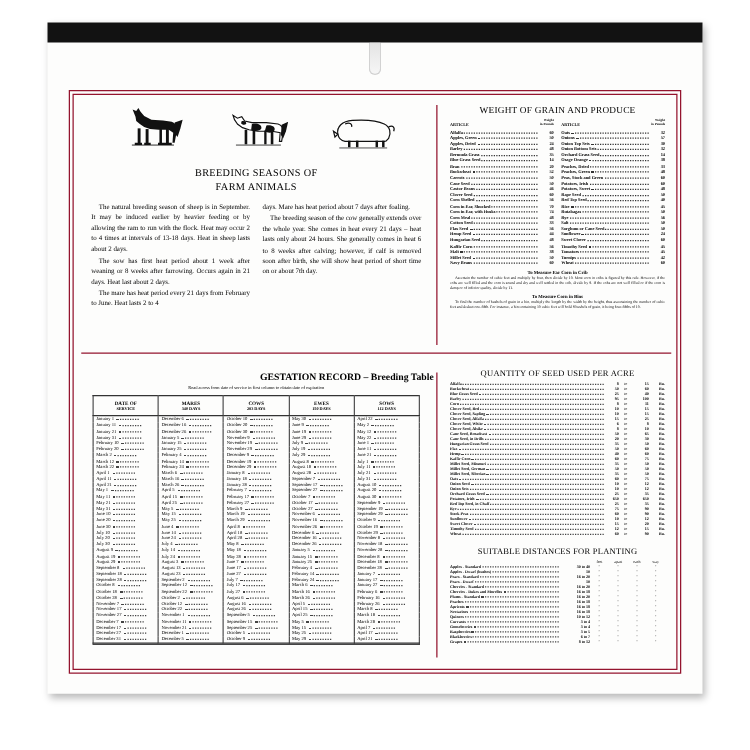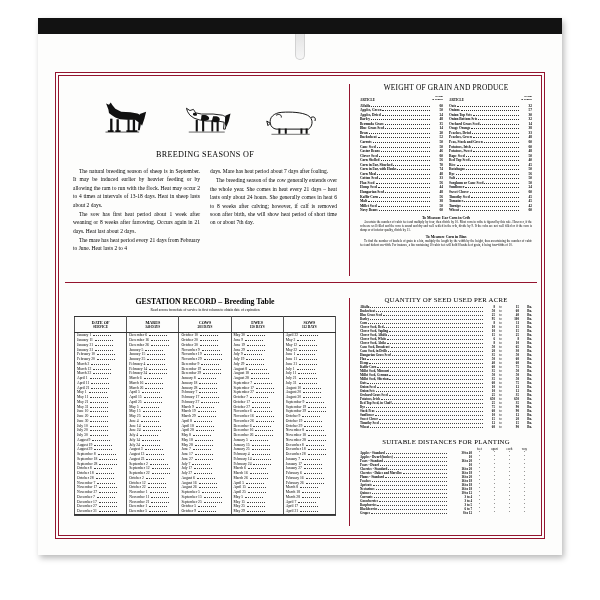--- a/index.html
+++ b/index.html
@@ -27,21 +27,21 @@
   }
   #frame {
     position: absolute; left: 17px; top: 54px;
     width: 490px; height: 467px;
     border: 1.6px solid #94142e;
     padding: 2px;
   }
   #frame-inner { width: 100%; height: 100%; border: 0.6px solid #94142e; position: relative; }
 
   .quad { position: absolute; overflow: hidden; font-family: Liberation Serif, serif; }
-  #q-tl { left: 4px;   top: 20px;  width: 284px; height: 198px; }
+  #q-tl { left: 4px;   top: 4px;  width: 284px; height: 198px; }
   #q-tr { left: 296px; top: 4px;  width: 182px; height: 198px; }
   #q-bl { left: 4px;   top: 216px; width: 284px; height: 242px; }
   #q-br { left: 296px; top: 216px; width: 182px; height: 242px; }
 
   #rule-h { position: absolute; left: 6px; top: 206px; width: 472px; height: 0;
             border-top: 1.4px solid #94142e; }
   #rule-v-top { position: absolute; left: 290px; top: 8px; width: 0; height: 192px;
             border-left: 1.2px solid #94142e; }
   #rule-v-bot { position: absolute; left: 290px; top: 222px; width: 0; height: 228px;
             border-left: 1.2px solid #94142e; }
@@ -70,21 +70,21 @@
   .dotrow { display: flex; font-size: 3.5px; line-height: 1.3; font-weight: bold;
             align-items: baseline; }
   .dotrow .nm { white-space: nowrap; }
   .dotrow .dots { flex: 1; border-bottom: 0.5px dotted #333; margin: 0 1px 1px 1px; }
   .dotrow .vl { width: 12px; text-align: right; }
   .note-h { text-align: center; font-size: 3.8px; font-weight: bold; margin-top: 3px; }
   .note-p { font-size: 3.1px; line-height: 1.32; text-align: justify;
             text-indent: 4px; padding: 0 5px; }
 
   
-  .gt-title { text-align: center; font-size: 7.8px; font-weight: bold; padding-top: 5px; }
+  .gt-title { text-align: right; font-size: 7.8px; font-weight: bold; padding-top: 5px; }
   .gt-sub { text-align: center; font-size: 3.6px; padding: 2px 0 4px 0; }
   table.gest { width: 262px; margin: 0 auto; border-collapse: collapse; }
   table.gest th, table.gest td { border-left: 0.6px solid #555; border-right: 0.6px solid #555; }
   table.gest thead th { border-top: 1.1px solid #333; border-bottom: 1.1px solid #333;
       font-size: 4.1px; font-weight: bold; line-height: 1.25; padding: 3px 1px; text-align: center; }
   table.gest thead th span.sub { display: block; font-size: 3.4px; }
   table.gest tbody td { font-size: 3.7px; line-height: 1.285; padding: 0 2px; white-space: nowrap; }
   table.gest tbody tr:last-child td { border-bottom: 1.1px solid #333; }
   .cell { display: flex; align-items: baseline; }
   .cell .t { }
@@ -168,20 +168,21 @@
                   <rect x="41" y="49" width="3.4" height="9"></rect>
                 <rect x="68" y="49" width="3.4" height="9"></rect>
                   <rect x="77" y="49" width="3.4" height="9"></rect>
                 <rect x="18" y="58" width="66" height="2" opacity=".5"></rect>
               </g>
             </svg>
           </div>
         </div>
         <div class="sec-title">
           <div>BREEDING SEASONS OF</div>
+          <div>FARM ANIMALS</div>
         </div>
         <div class="cols2">
           <div>
             <p>The natural breeding season of sheep is in September. It may be induced earlier by heavier feeding or by allowing the ram to run with the flock. Heat may occur 2 to 4 times at intervals of 13-18 days. Heat in sheep lasts about 2 days.</p>
             <p>The sow has first heat period about 1 week after weaning or 8 weeks after farrowing. Occurs again in 21 days. Heat last about 2 days.</p>
             <p>The mare has heat period every 21 days from February to June. Heat lasts 2 to 4</p>
           </div>
           <div>
             <p style="text-indent:0">days. Mare has heat period about 7 days after foaling.</p>
             <p>The breeding season of the cow generally extends over the whole year. She comes in heat every 21 days – heat lasts only about 24 hours. She generally comes in heat 6 to 8 weeks after calving; however, if calf is removed soon after birth, she will show heat period of short time on or about 7th day.</p>

